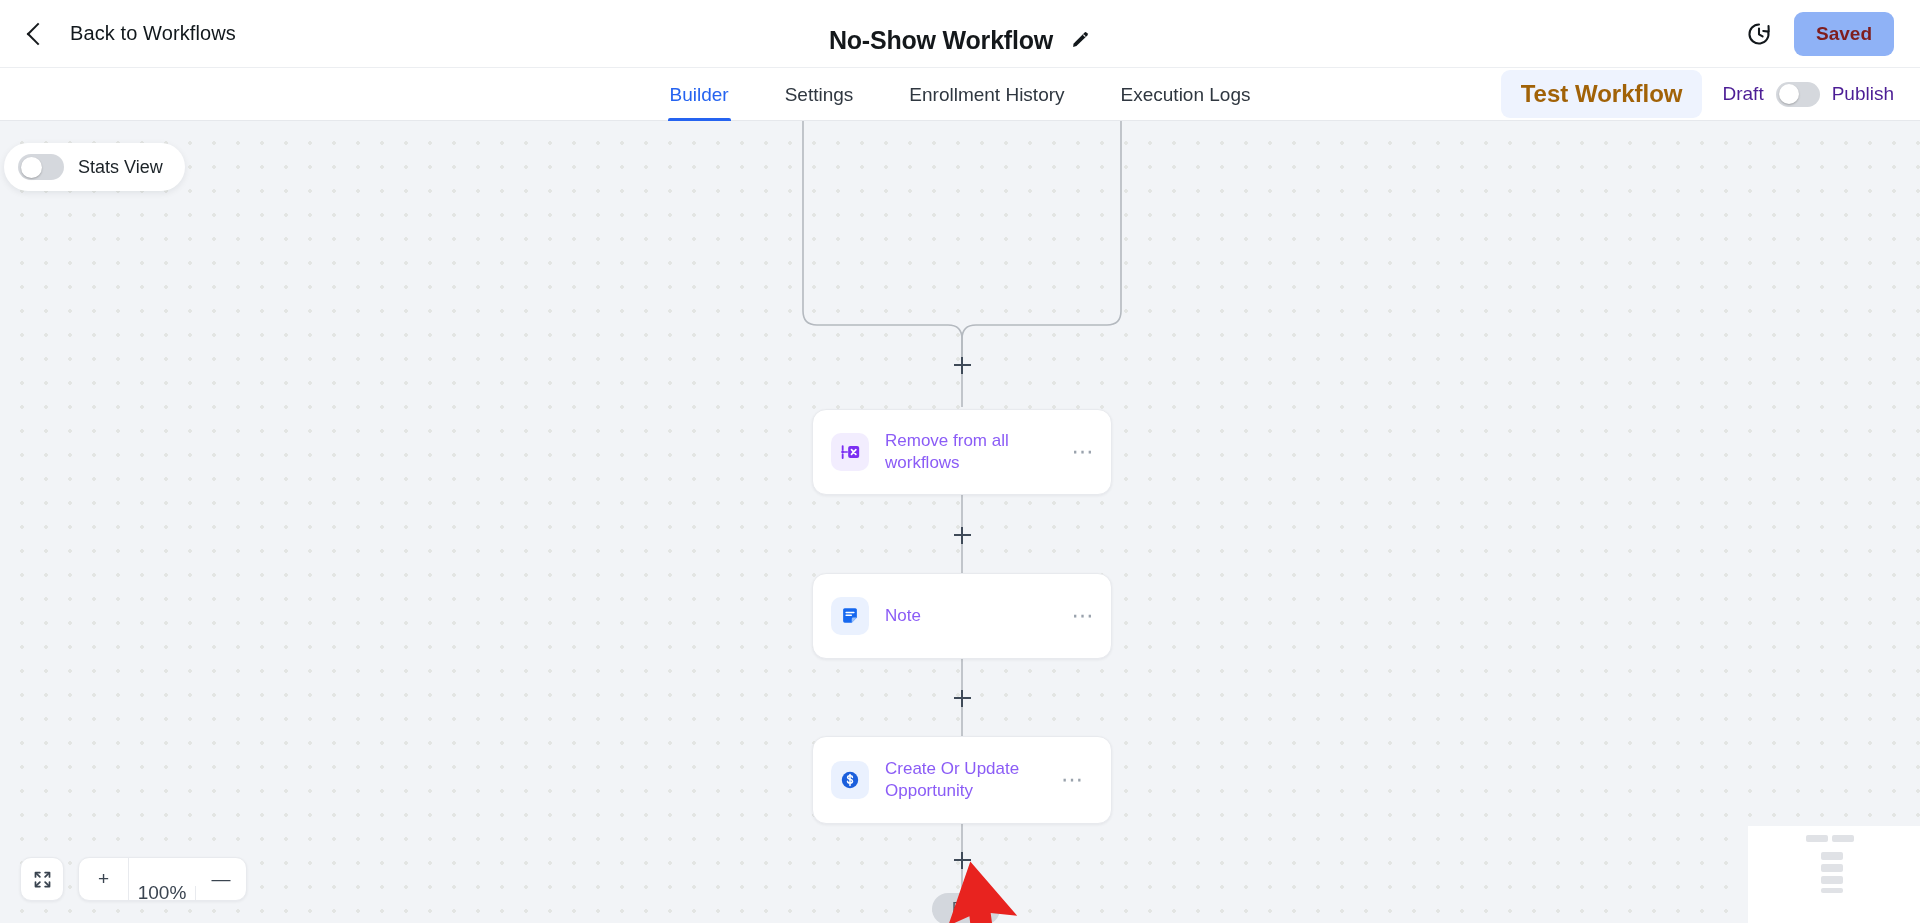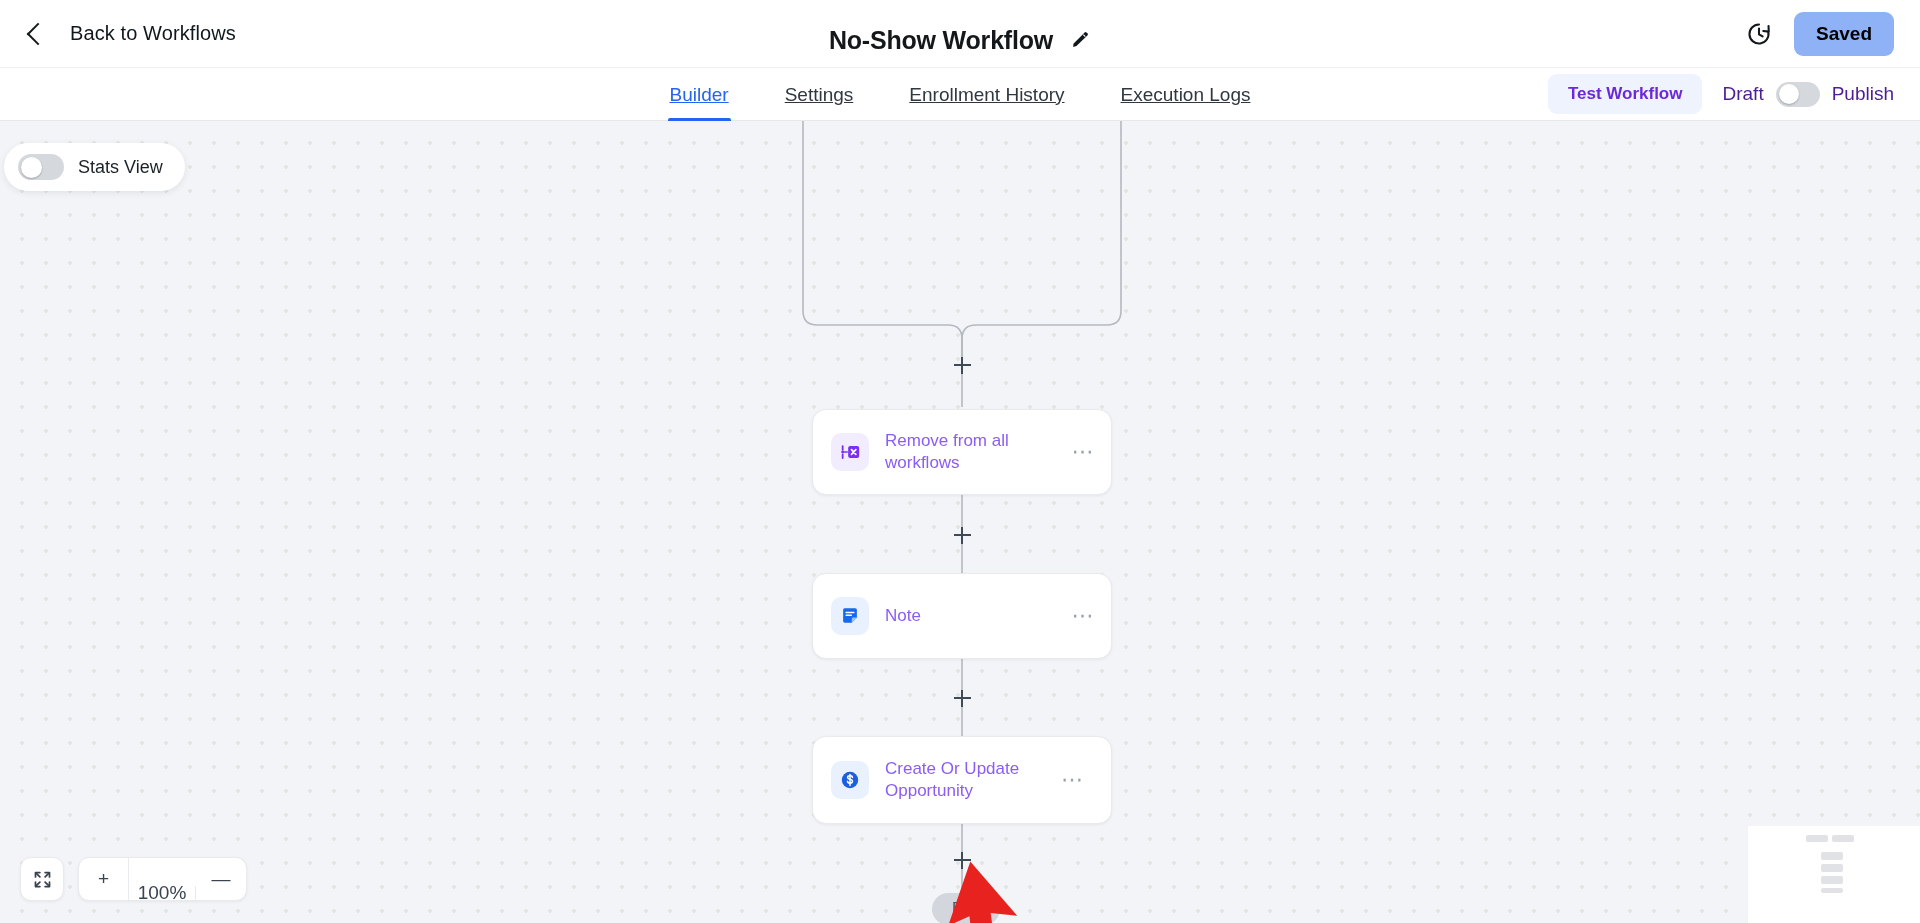--- a/index.html
+++ b/index.html
@@ -37,21 +37,21 @@
     display: flex; align-items: center; justify-content: center; gap: 16px;
     pointer-events: none;
   }
   .wf-title { font-size: 25px; font-weight: 700; color: #14181b; letter-spacing: -.2px; pointer-events: auto; }
   .pencil { pointer-events: auto; cursor: pointer; display: flex; }
   .top-right {
     margin-left: auto; display: flex; align-items: center; gap: 22px;
   }
   .history-icon { cursor: pointer; display: flex; }
   .saved-btn {
-    background: #8fb2f6; color: #000000;
+    background: #8fb2f6; color: #7f1d1d;
     border: none; border-radius: 9px;
     font-size: 19px; font-weight: 600;
     padding: 11px 22px; cursor: default;
     font-family: "Liberation Sans", sans-serif;
   }
 
   
   .tabbar {
     position: relative;
     height: 53px; flex: 0 0 53px;
@@ -60,34 +60,34 @@
     display: flex; align-items: stretch;
     padding: 0 26px;
   }
   .tabs {
     position: absolute; left: 0; right: 0; top: 0; height: 53px;
     display: flex; align-items: stretch; justify-content: center; gap: 52px;
   }
   .tab {
     display: flex; align-items: center;
     font-size: 19px; color: #2f3740; cursor: pointer;
-    position: relative; padding: 0 2px; text-decoration: underline;
+    position: relative; padding: 0 2px;
   }
   .tab.active { color: #2563f0; }
   .tab.active::after {
     content: ""; position: absolute; left: 0; right: 0; bottom: 0;
     height: 3px; background: #2563f0; border-radius: 2px 2px 0 0;
   }
   .tab-right {
     margin-left: auto; display: flex; align-items: center; gap: 20px; z-index: 2;
   }
   .test-btn {
-    background: #eef3fe; color: #6d28d9;
+    background: #eef3fe; color: #a16207;
     border: none; border-radius: 9px;
-    font-size: 17px; font-weight: 600;
+    font-size: 24px; font-weight: 600;
     padding: 10px 20px; cursor: pointer;
     font-family: "Liberation Sans", sans-serif;
   }
   .pubtoggle { display: flex; align-items: center; gap: 12px; font-size: 19px; color: #4c1d95; }
   .switch {
     width: 44px; height: 25px; border-radius: 13px;
     background: #d5d8dd; position: relative; cursor: pointer; flex: 0 0 auto;
   }
   .switch .knob {
     position: absolute; top: 2.5px; left: 3px;

